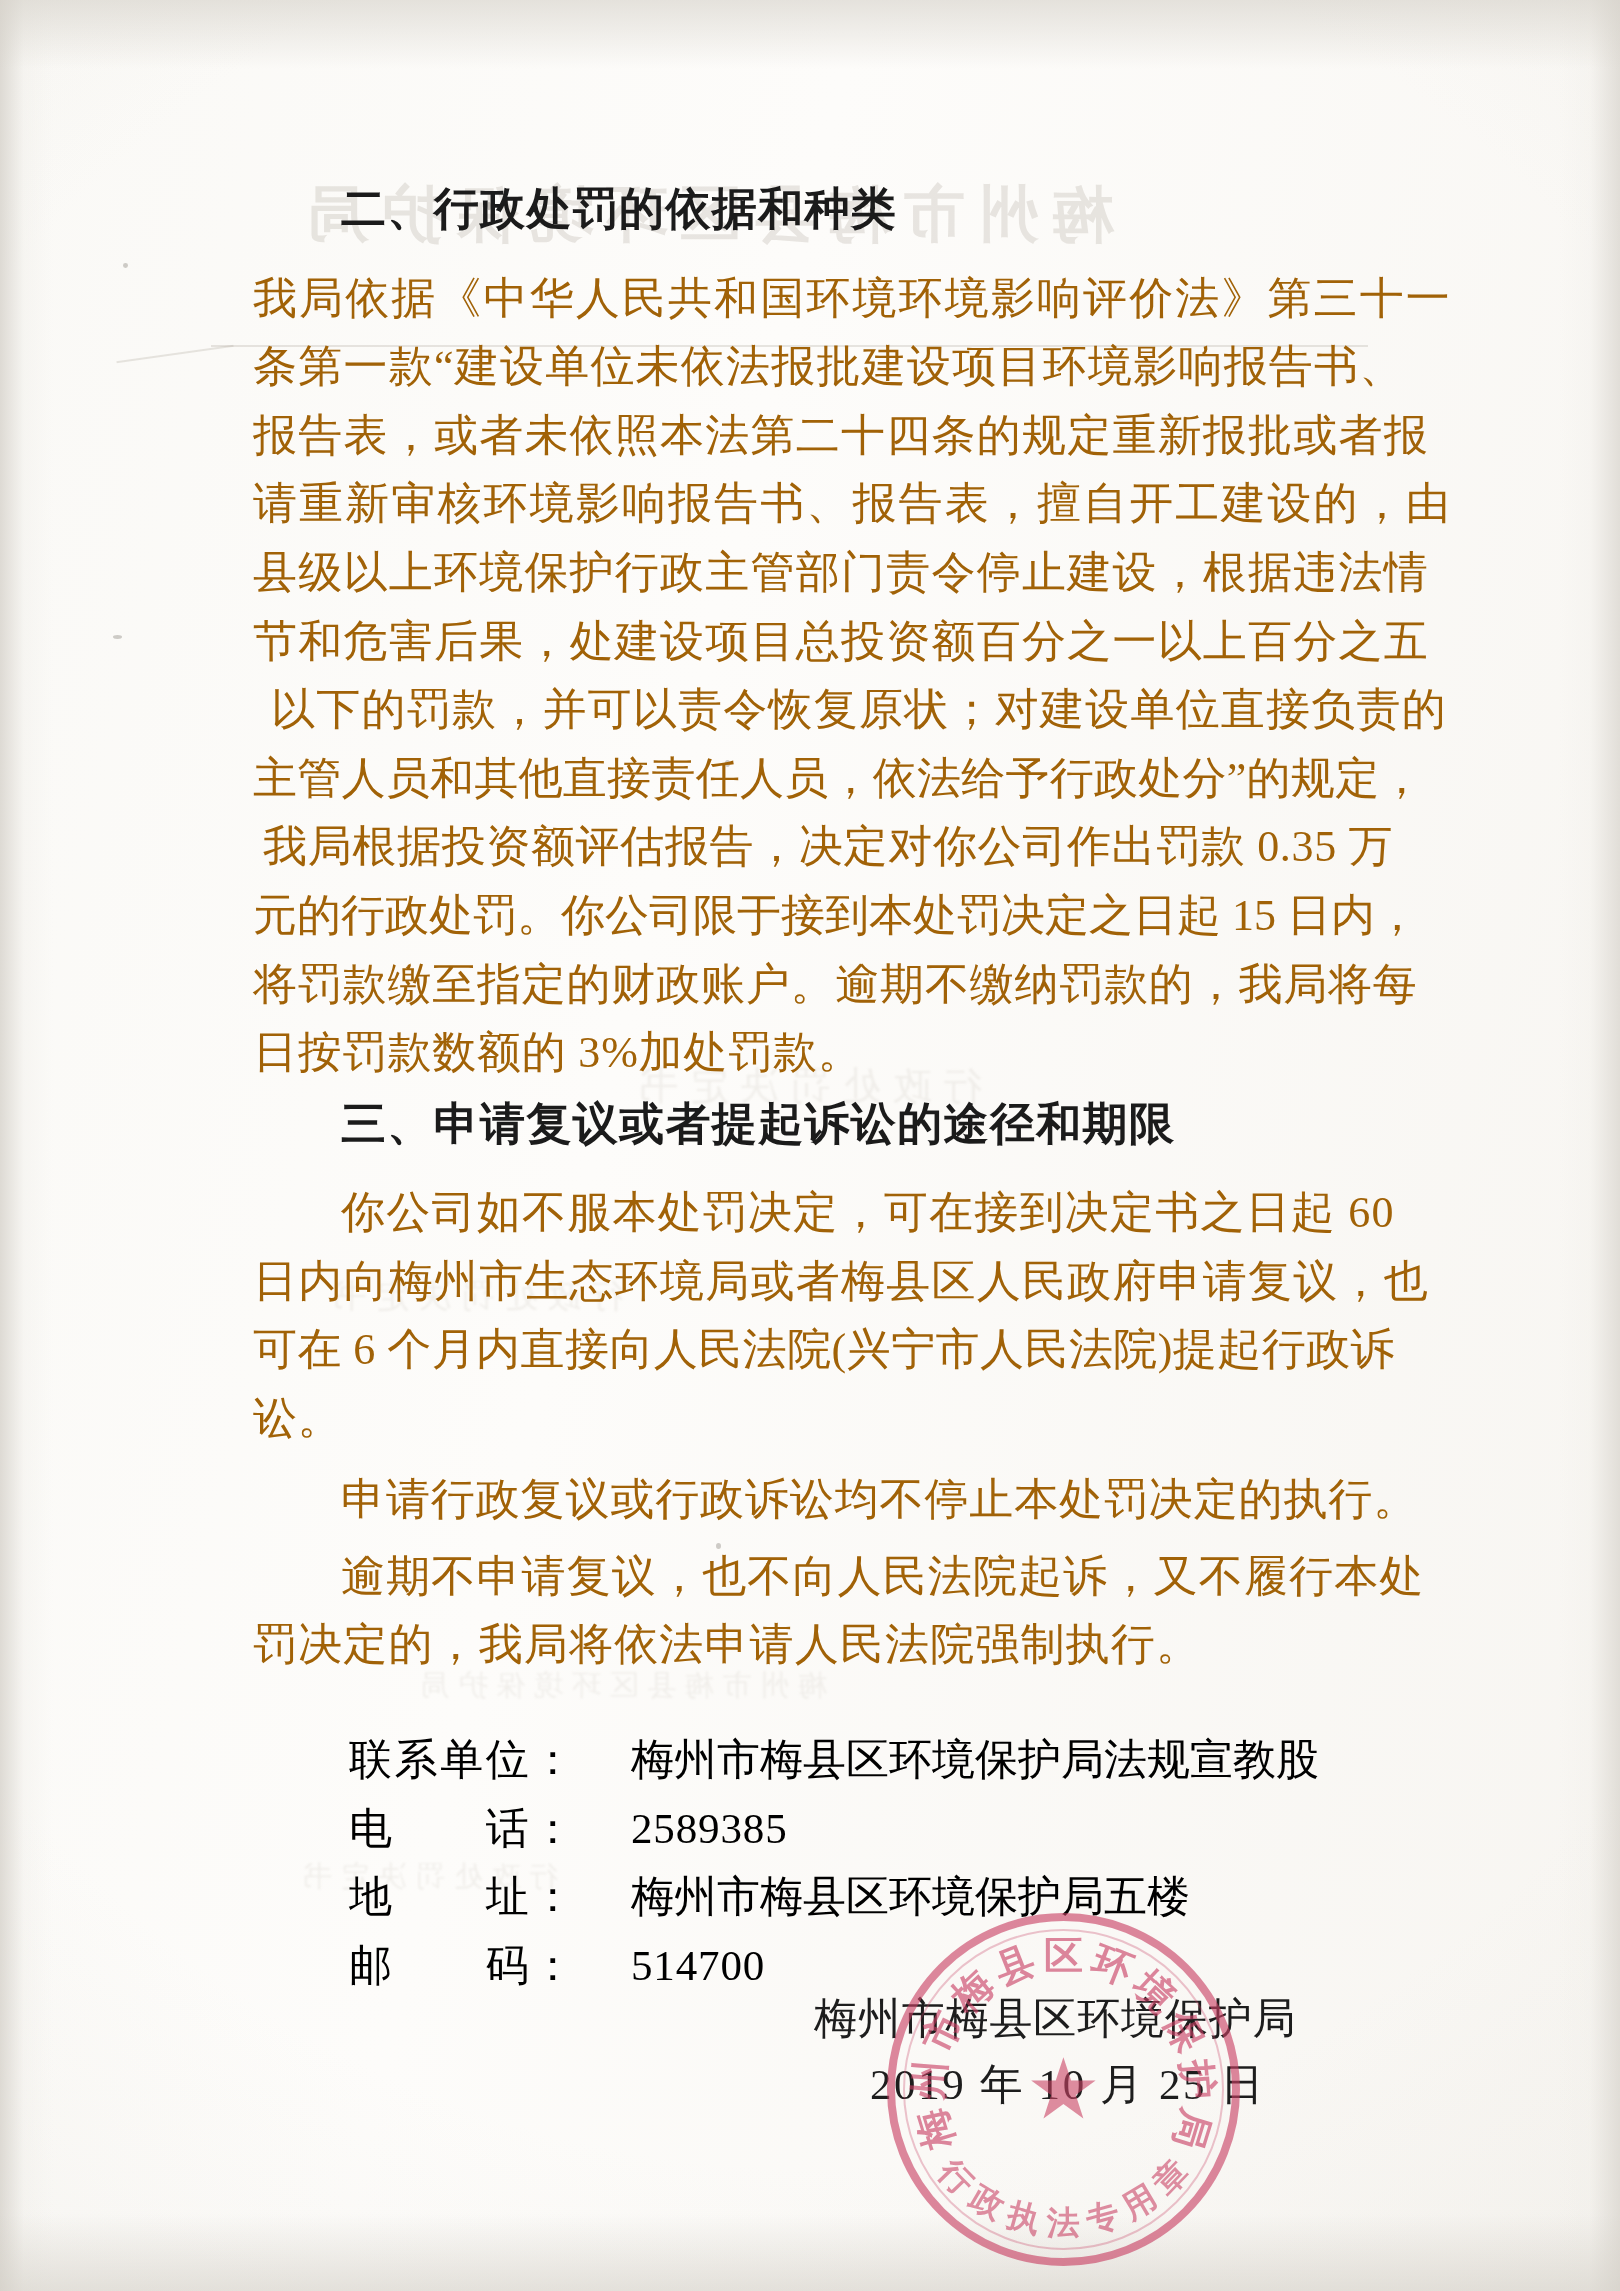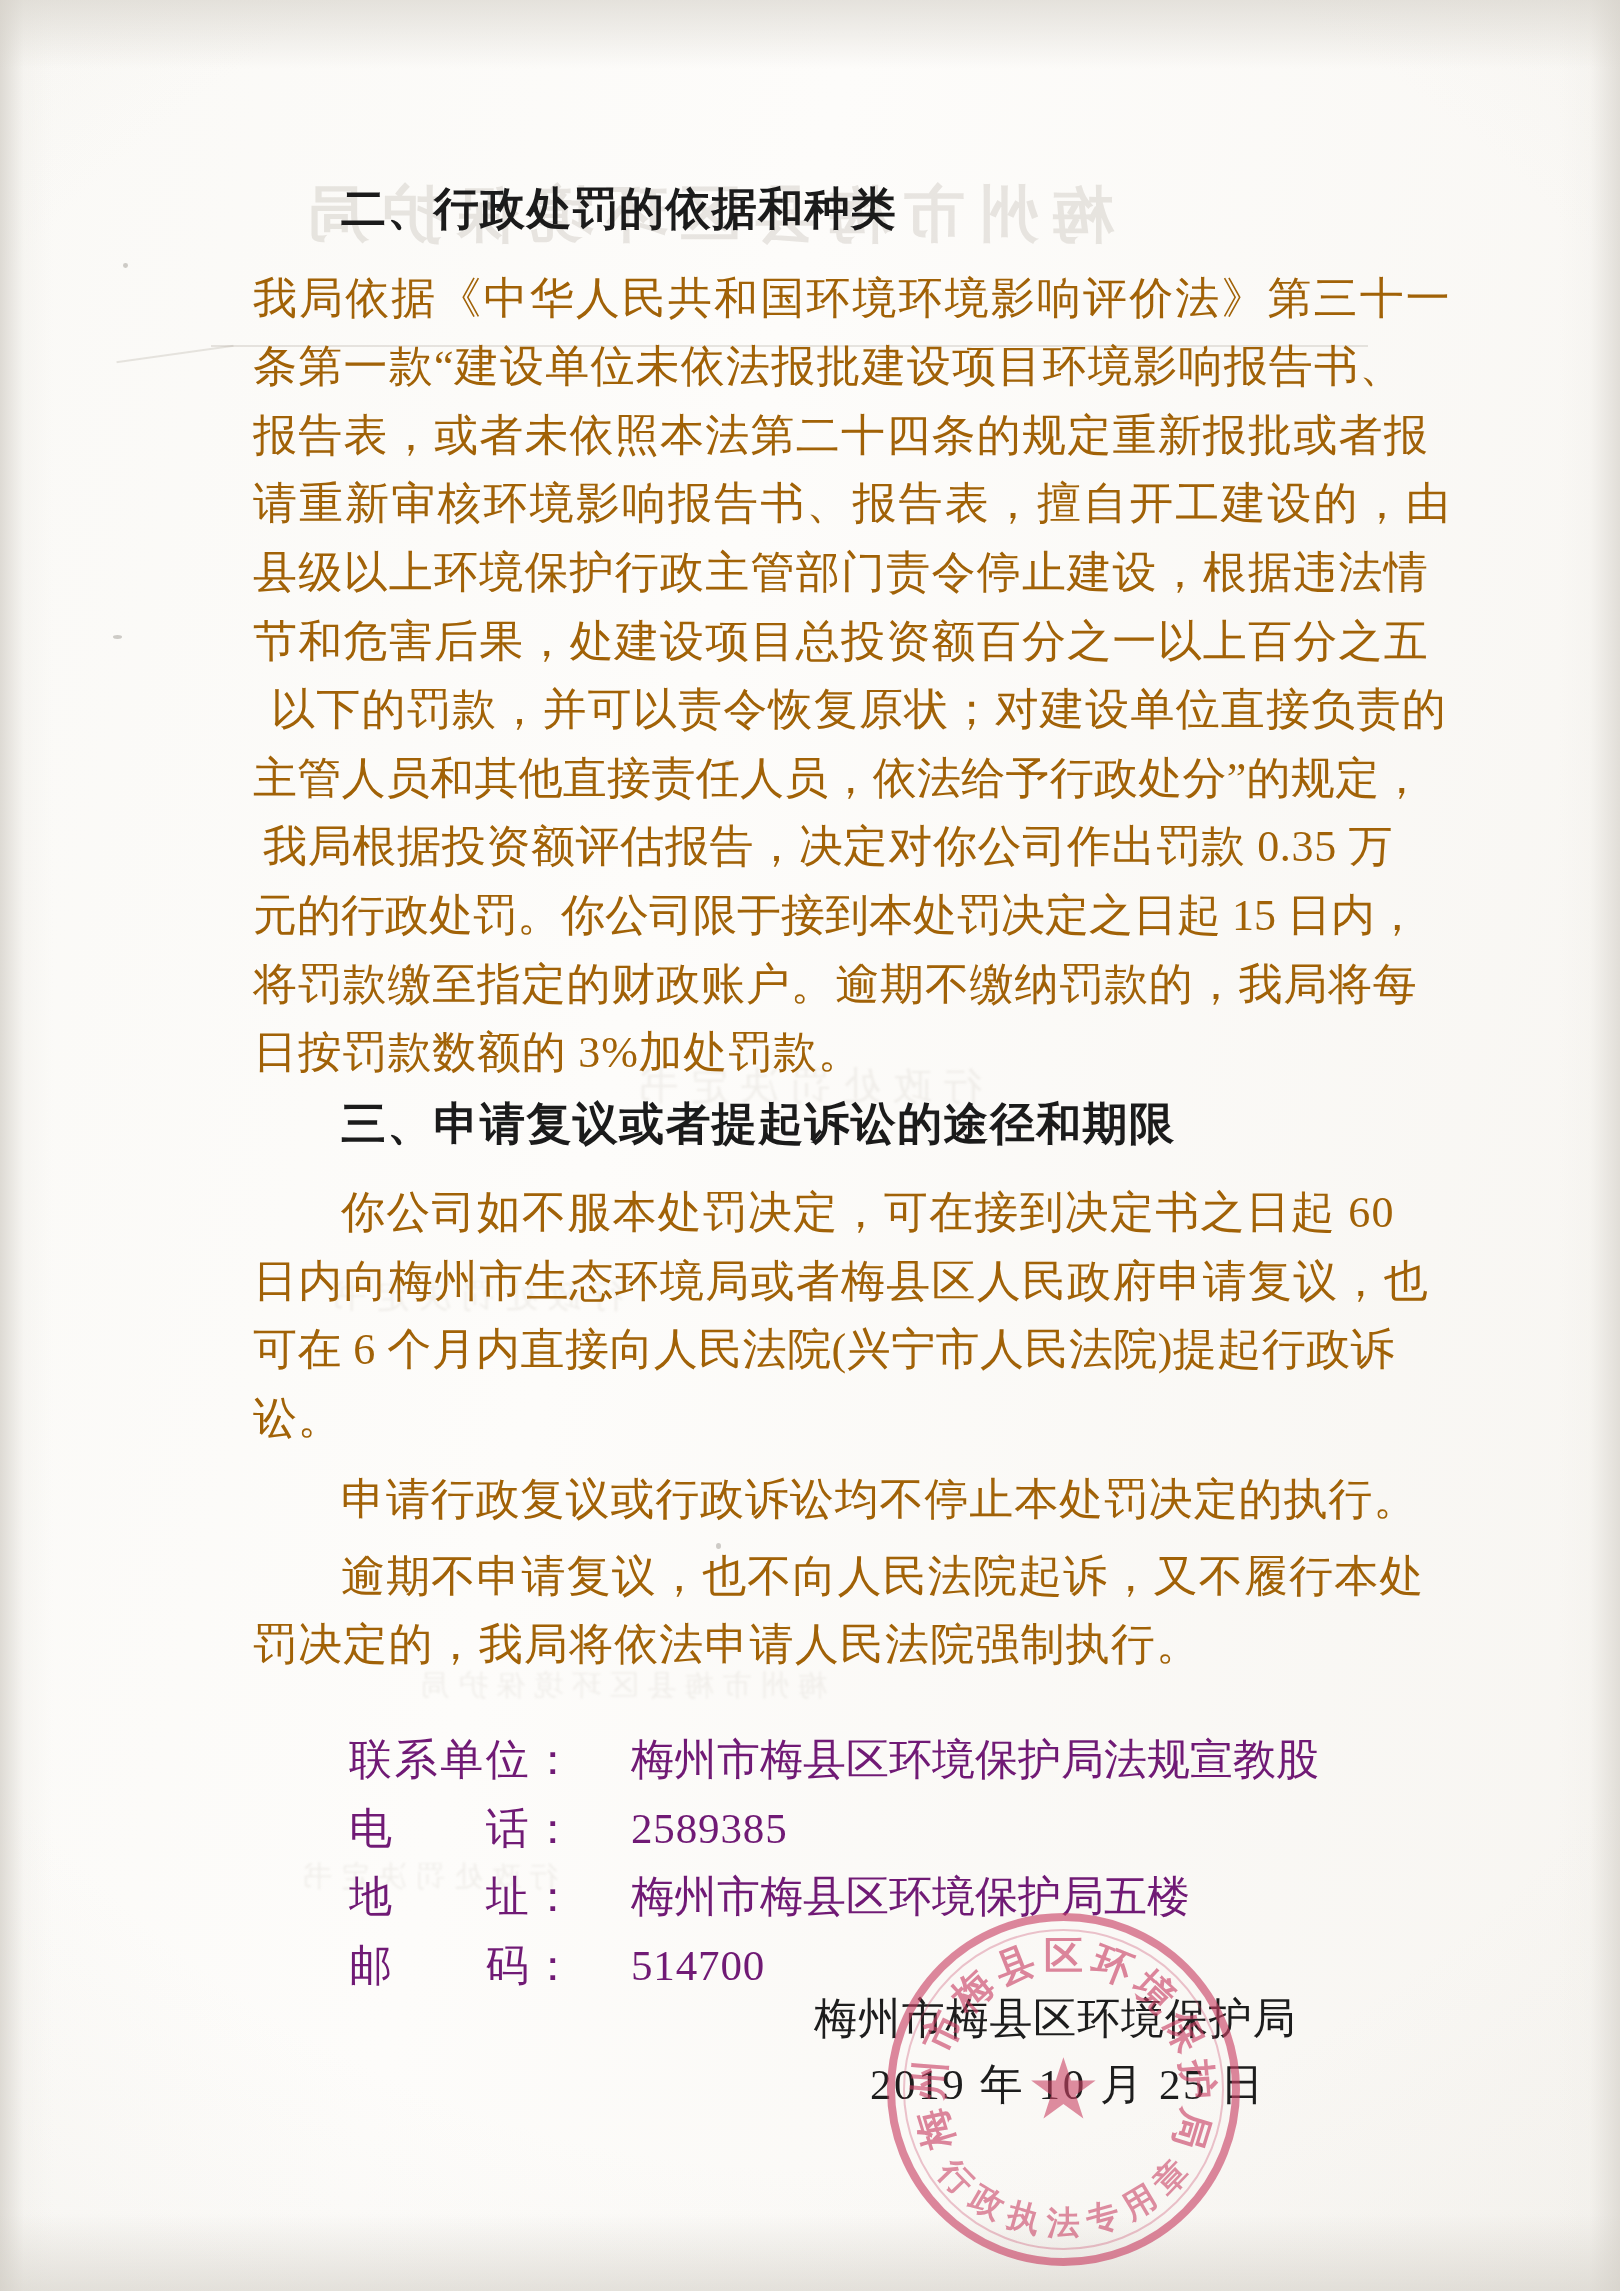--- a/index.html
+++ b/index.html
@@ -99,21 +99,21 @@
     font-family: "Liberation Serif", "DejaVu Serif", serif;
     font-size: 44px;
     color: #a16207;
     white-space: nowrap;
     letter-spacing: 0.01em;
   }
   .contactline {
     position: absolute;
     font-family: "Liberation Serif", "DejaVu Serif", serif;
     font-size: 43px;
-    color: #701a75;
+    color: #000000;
     white-space: nowrap;
   }
   .lbl-wide2 {
     display: inline-block;
     width: 245px;
     letter-spacing: 0.06em;
   }
   .signline {
     position: absolute;
     font-family: "Liberation Serif", "DejaVu Serif", serif;

